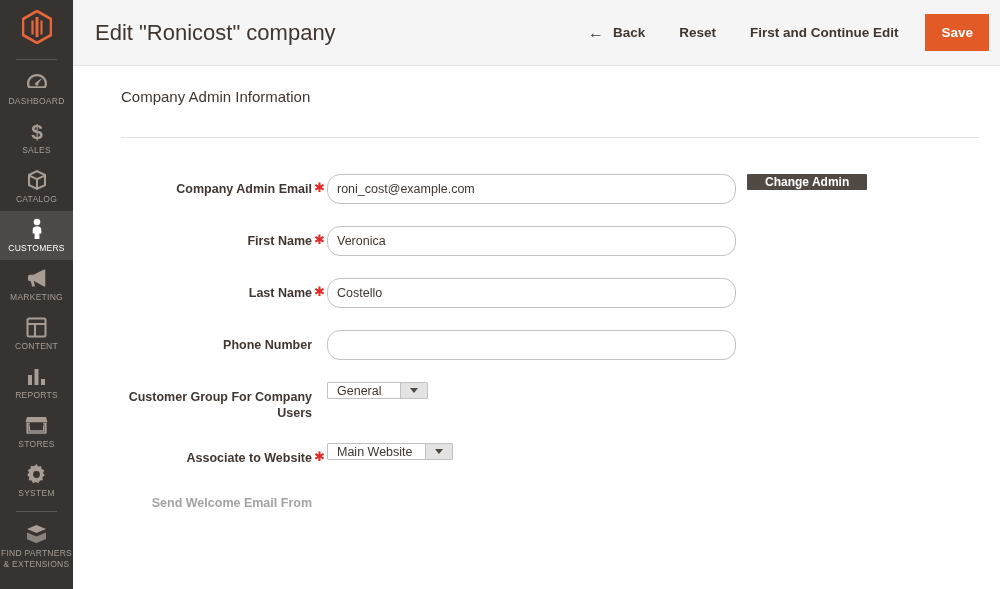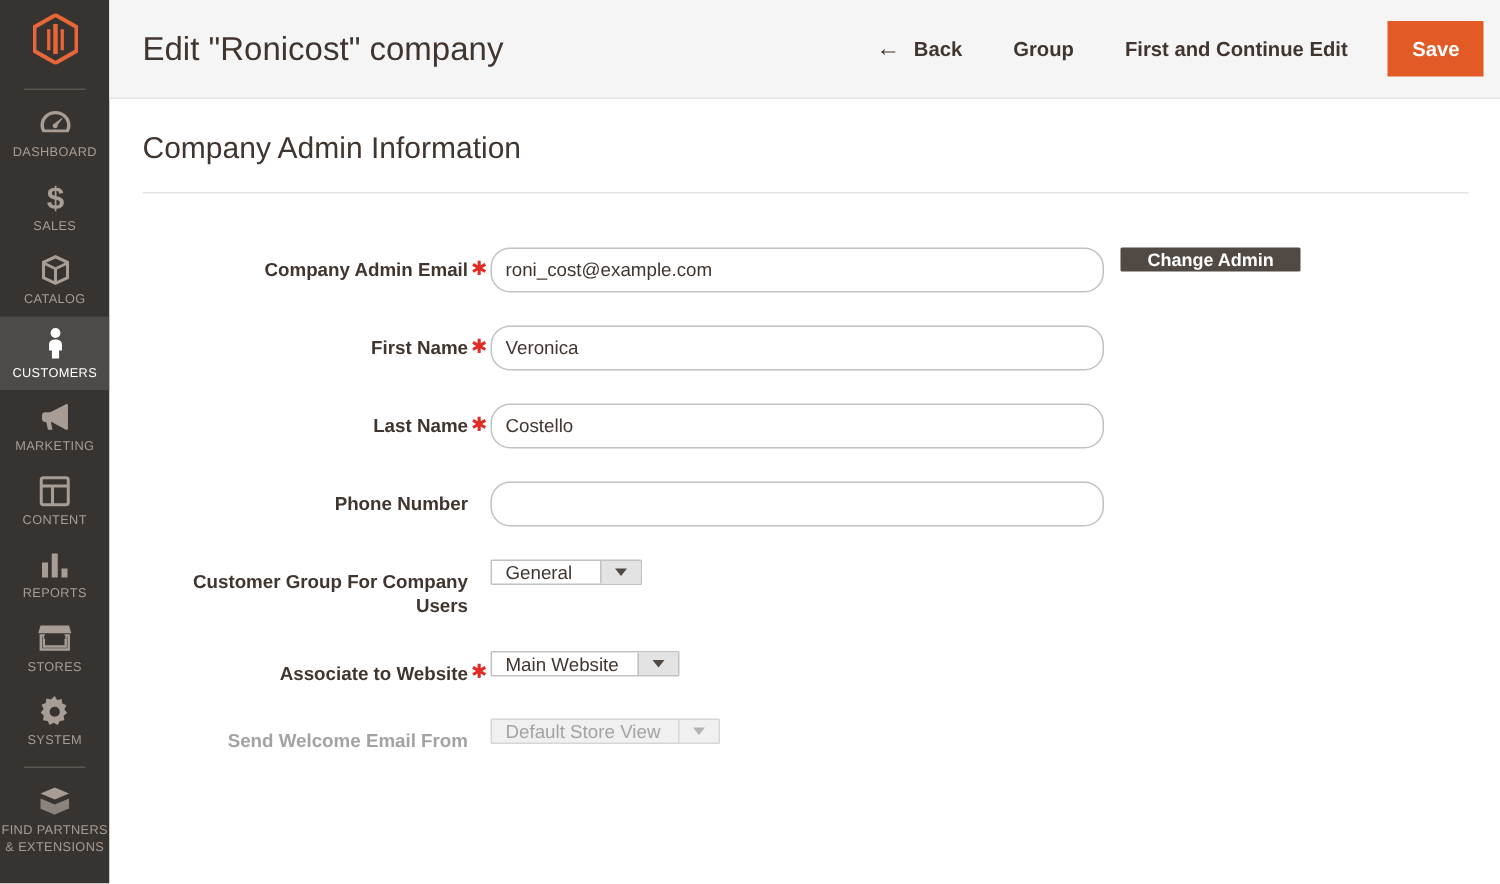--- a/index.html
+++ b/index.html
@@ -84,26 +84,27 @@
   .hdr-btn .back-arrow { font-size: 16px; font-weight: normal; line-height: 1; }
   .hdr-btn.primary {
     background: #e25b26;
     color: #ffffff;
     padding: 11px 16px;
     margin-left: 10px;
   }
 
   #content { padding: 0 21px 0 22px; }
   #section-title {
-    font-size: 20px;
+    font-size: 15px;
     color: #41362f;
     font-weight: normal;
-    padding: 22px 0 17px 0;
+    padding: 22px 0 32px 0;
     border-bottom: 1px solid #e3e3e3;
     margin-bottom: 0;
+    margin-left: 26px;
   }
 
   .form { padding-top: 36px; }
   .field-row {
     display: flex;
     align-items: flex-start;
     margin-bottom: 22px;
   }
   .field-label {
     width: 217px;
@@ -320,21 +321,21 @@
   <div id="main">
 
     <div id="page-header">
       <h1 id="page-title">Edit "Ronicost" company</h1>
       <div class="hdr-actions">
         <button class="hdr-btn">
           <span class="back-arrow">←</span>
           <span>Back</span>
         </button>
         <button class="hdr-btn">
-          <span>Group</span>
+          <span>Reset</span>
         </button>
         <button class="hdr-btn">
           <span>First and Continue Edit</span>
         </button>
         <button class="hdr-btn primary">
           <span>Save</span>
         </button>
       </div>
     </div>
 
@@ -400,26 +401,18 @@
               <span class="sel-arrow">
                   <i></i>
                 </span>
             </div>
           </div>
         </div>
 
         <div class="field-row">
           <div class="field-label disabled">Send Welcome Email From</div>
           <div class="req-spacer"></div>
-          <div class="field-control">
-            <div class="sel disabled">
-              <span class="sel-value">Default Store View</span>
-              <span class="sel-arrow">
-                  <i></i>
-                </span>
-            </div>
-          </div>
         </div>
 
       </div>
     </div>
   </div>
 </div>
 
 </body></html>

